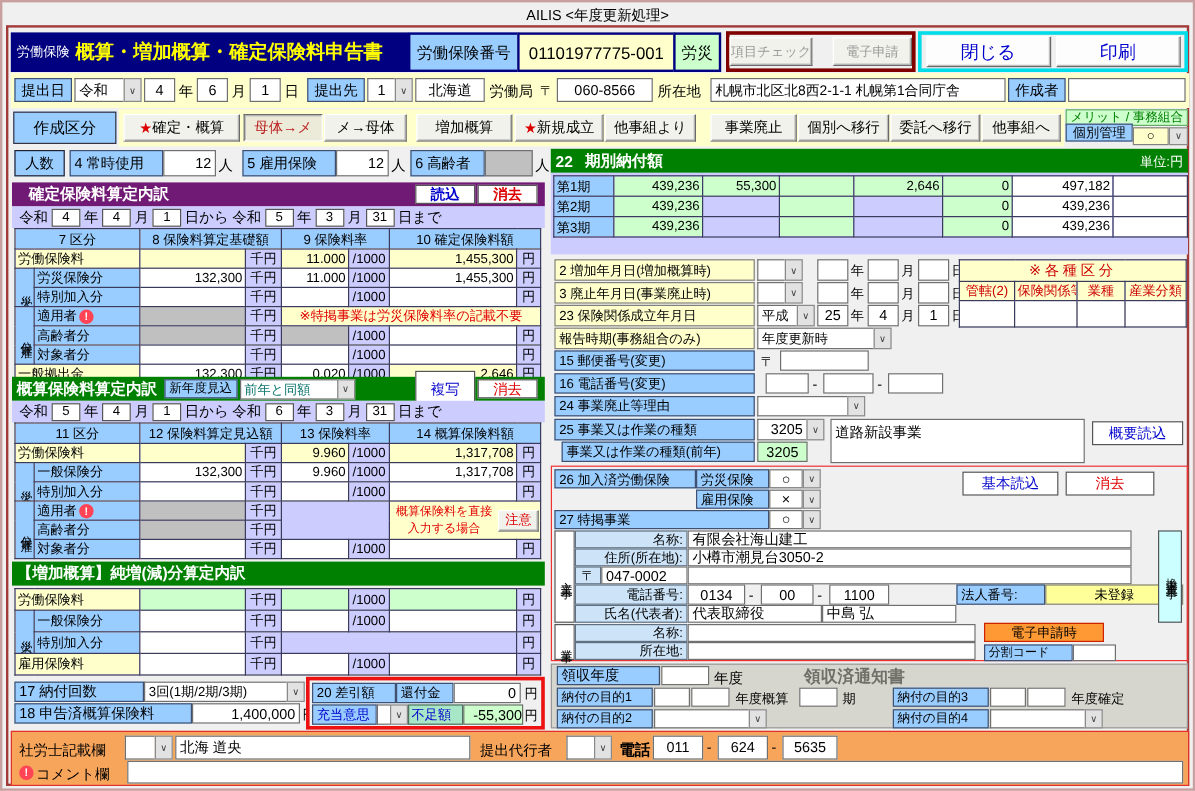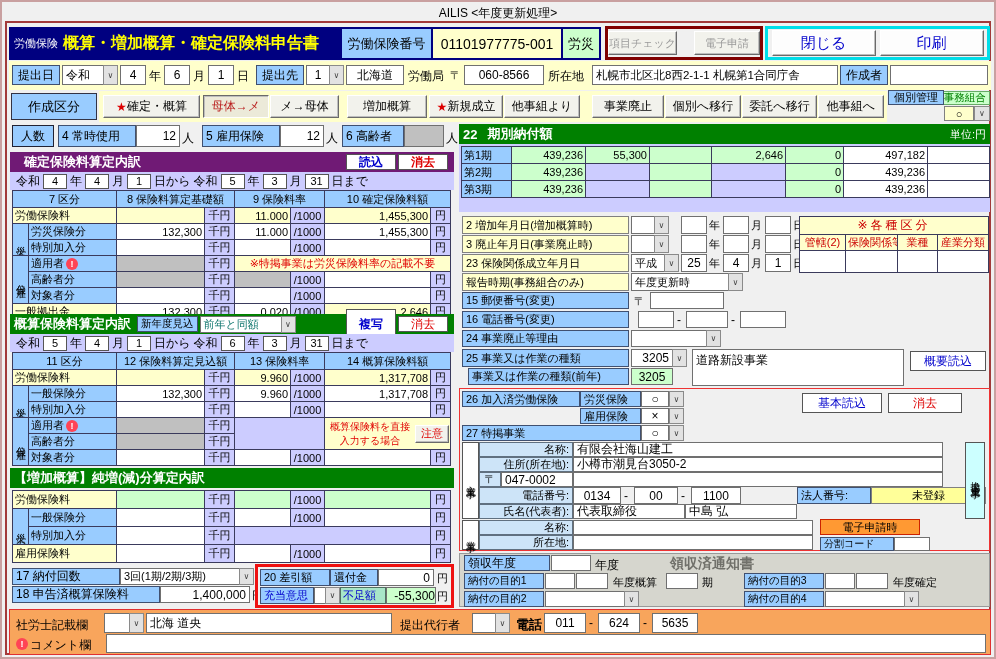--- a/index.html
+++ b/index.html
@@ -110,21 +110,21 @@
 <div class="abs btn3" style="left:427px;top:93px;width:74px;height:23px">
     <span class="red">★</span>
     <span>新規成立</span>
   </div>
 <div class="abs btn3" style="left:502px;top:93px;width:76px;height:23px">他事組より</div>
 <div class="abs btn3" style="left:590px;top:93px;width:72px;height:23px">事業廃止</div>
 <div class="abs btn3" style="left:663px;top:93px;width:76px;height:23px">個別へ移行</div>
 <div class="abs btn3" style="left:740px;top:93px;width:75px;height:23px">委託へ移行</div>
 <div class="abs btn3" style="left:816px;top:93px;width:66px;height:23px">他事組へ</div>
 <div class="abs fx ctr" style="left:886px;top:89px;width:102px;height:14px;background:#ccffcc;border:1px solid #66aa66;color:#008000;font-size:10.5px">メリット / 事務組合</div>
-<div class="abs lblB ctr" style="left:886px;top:88px;width:56px;height:15px">個別管理</div>
+<div class="abs lblB ctr" style="left:886px;top:101px;width:56px;height:15px">個別管理</div>
 <div class="abs ybox" style="left:942px;top:104px;width:30px;height:15px">○</div>
 <div class="abs ddbtn" style="left:972px;top:104px;width:16px;height:15px"></div>
 
 <div class="abs lblB ctr" style="left:10px;top:123px;width:42px;height:22px;font-size:12px;border-color:#223">人数</div>
 <div class="abs lblB" style="left:56px;top:123px;width:78px;height:22px;font-size:12px">4 常時使用</div>
 <div class="abs ibox num" style="left:134px;top:123px;width:44px;height:22px">12</div>
 <span class="txt" style="left:180px;top:128px">人</span>
 <div class="abs lblB" style="left:200px;top:123px;width:78px;height:22px;font-size:12px">5 雇用保険</div>
 <div class="abs ibox num" style="left:278px;top:123px;width:44px;height:22px">12</div>
 <span class="txt" style="left:324px;top:128px">人</span>
@@ -240,21 +240,21 @@
 </tbody>
   </table>
 
 <div class="abs bar barG" style="left:8px;top:312px;width:444px;height:20px">
   <span>概算保険料算定内訳</span>
   <span class="lblB" style="height:16px;margin-left:6px;font-size:10.5px;color:#000;font-weight:normal">新年度見込</span>
   <span class="dd" style="width:96px;height:17px;margin-left:2px;font-weight:normal;color:#0f766e">
       <span class="ddval">前年と同額</span>
       <span class="ddbtn"></span>
     </span>
-  <div class="btnW blue" style="width:50px;height:30px;margin-left:auto;font-weight:bold">複写</div>
+  <div class="btnW blue" style="width:50px;height:30px;margin-left:auto;font-weight:normal">複写</div>
   <div class="btnW red" style="width:50px;height:16px;margin:0 2px;font-weight:normal">消去</div>
 </div>
 <div class="abs drow" style="left:8px;top:332px;width:444px;height:18px">
   <span>令和</span>
     <span class="dbox">5</span>
     <span>年</span>
   <span class="dbox">4</span>
     <span>月</span>
   <span class="dbox">1</span>
     <span>日から</span>

